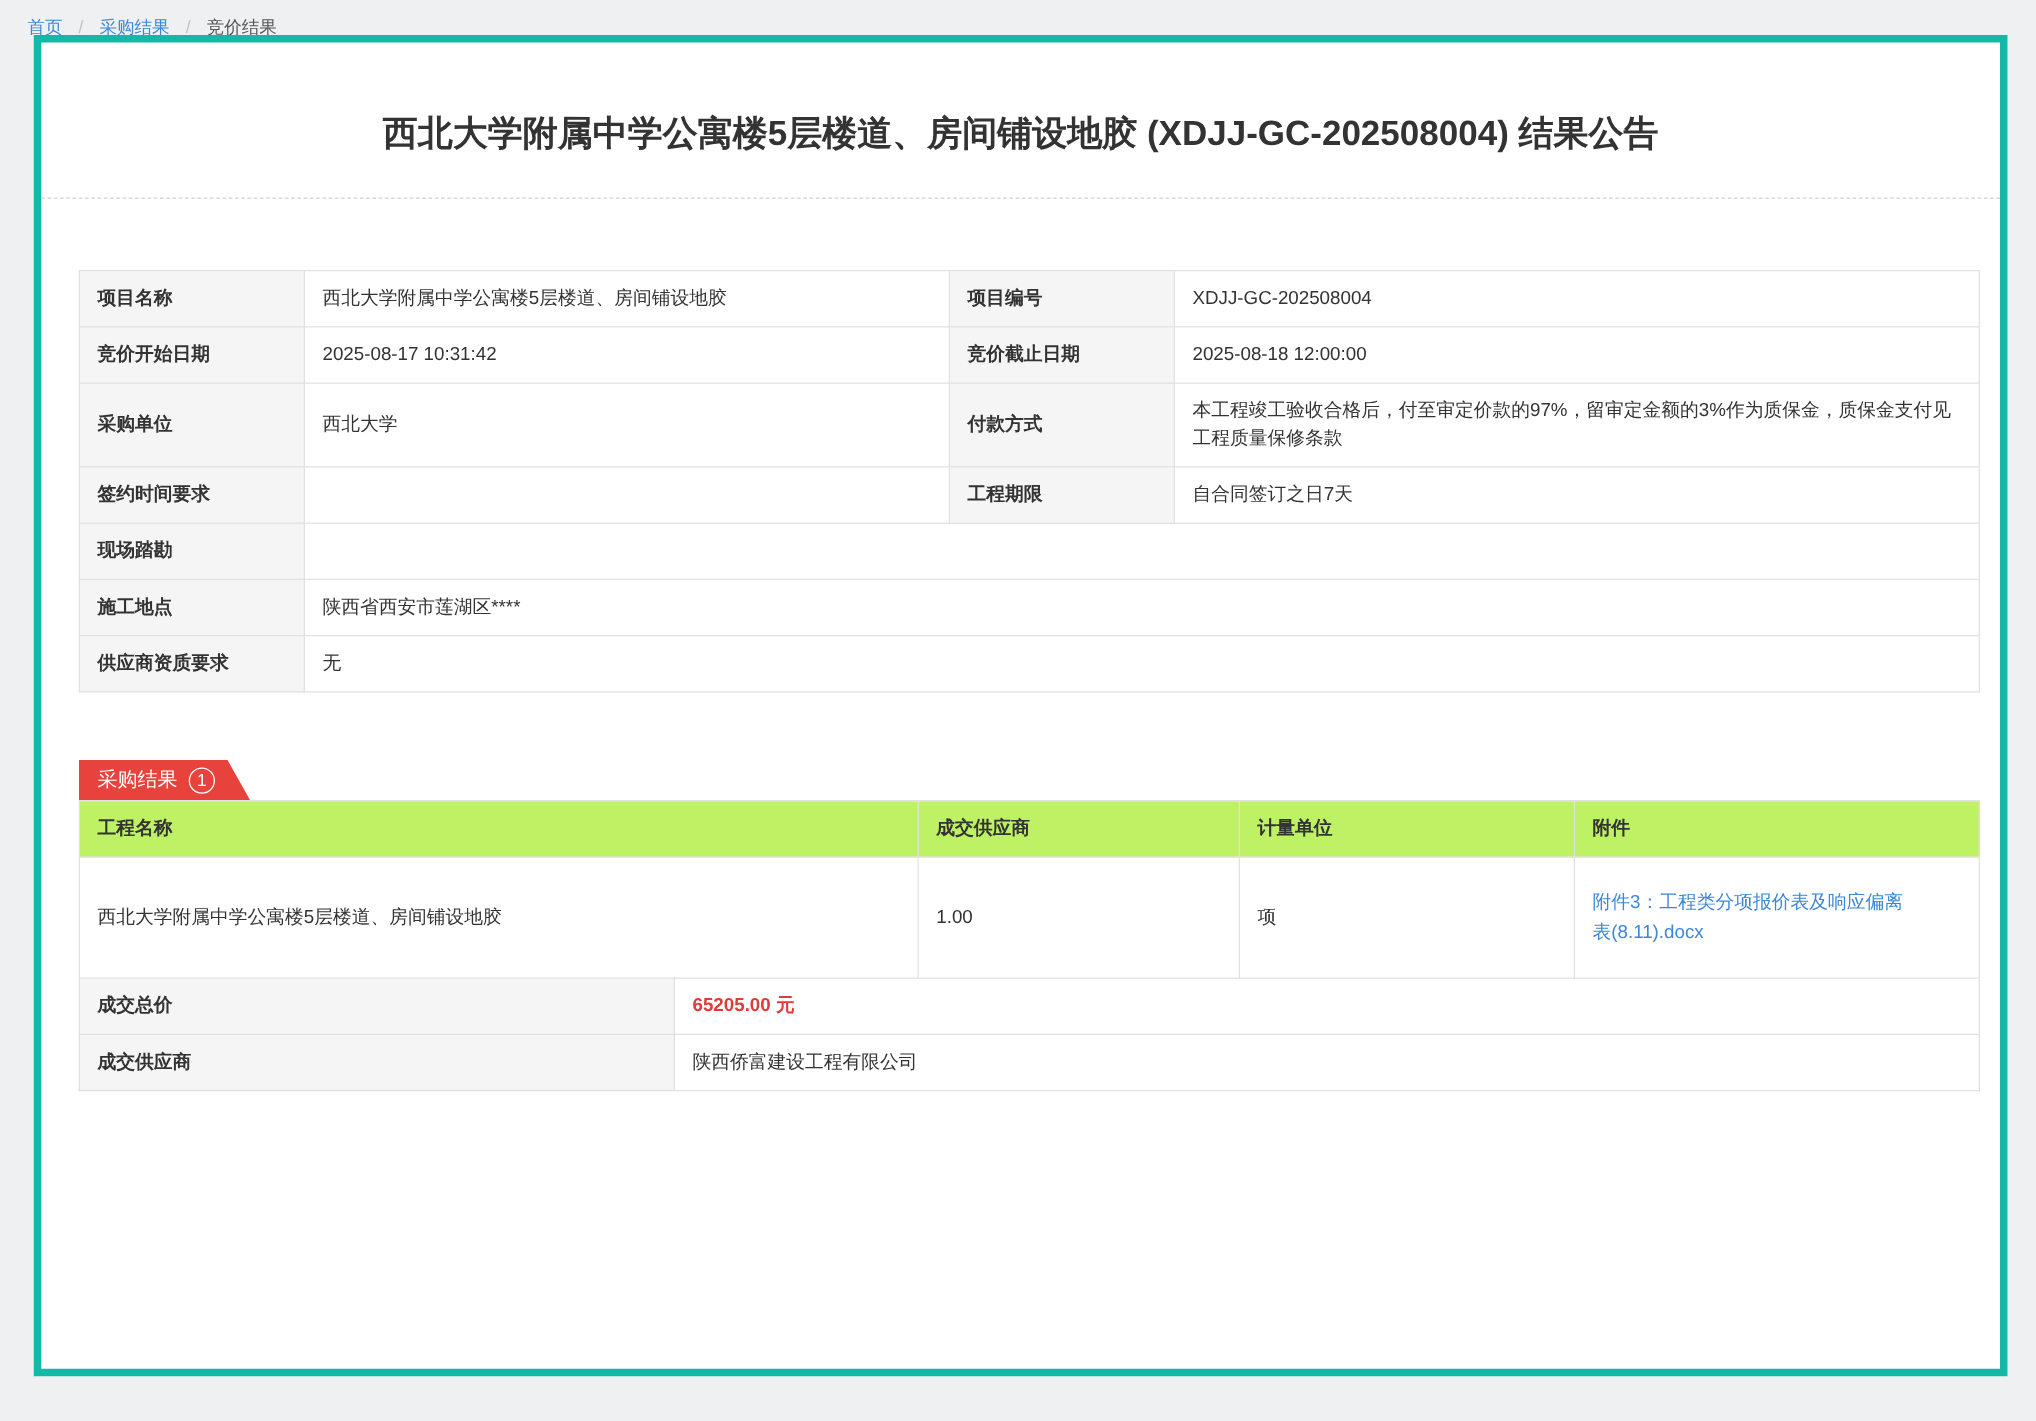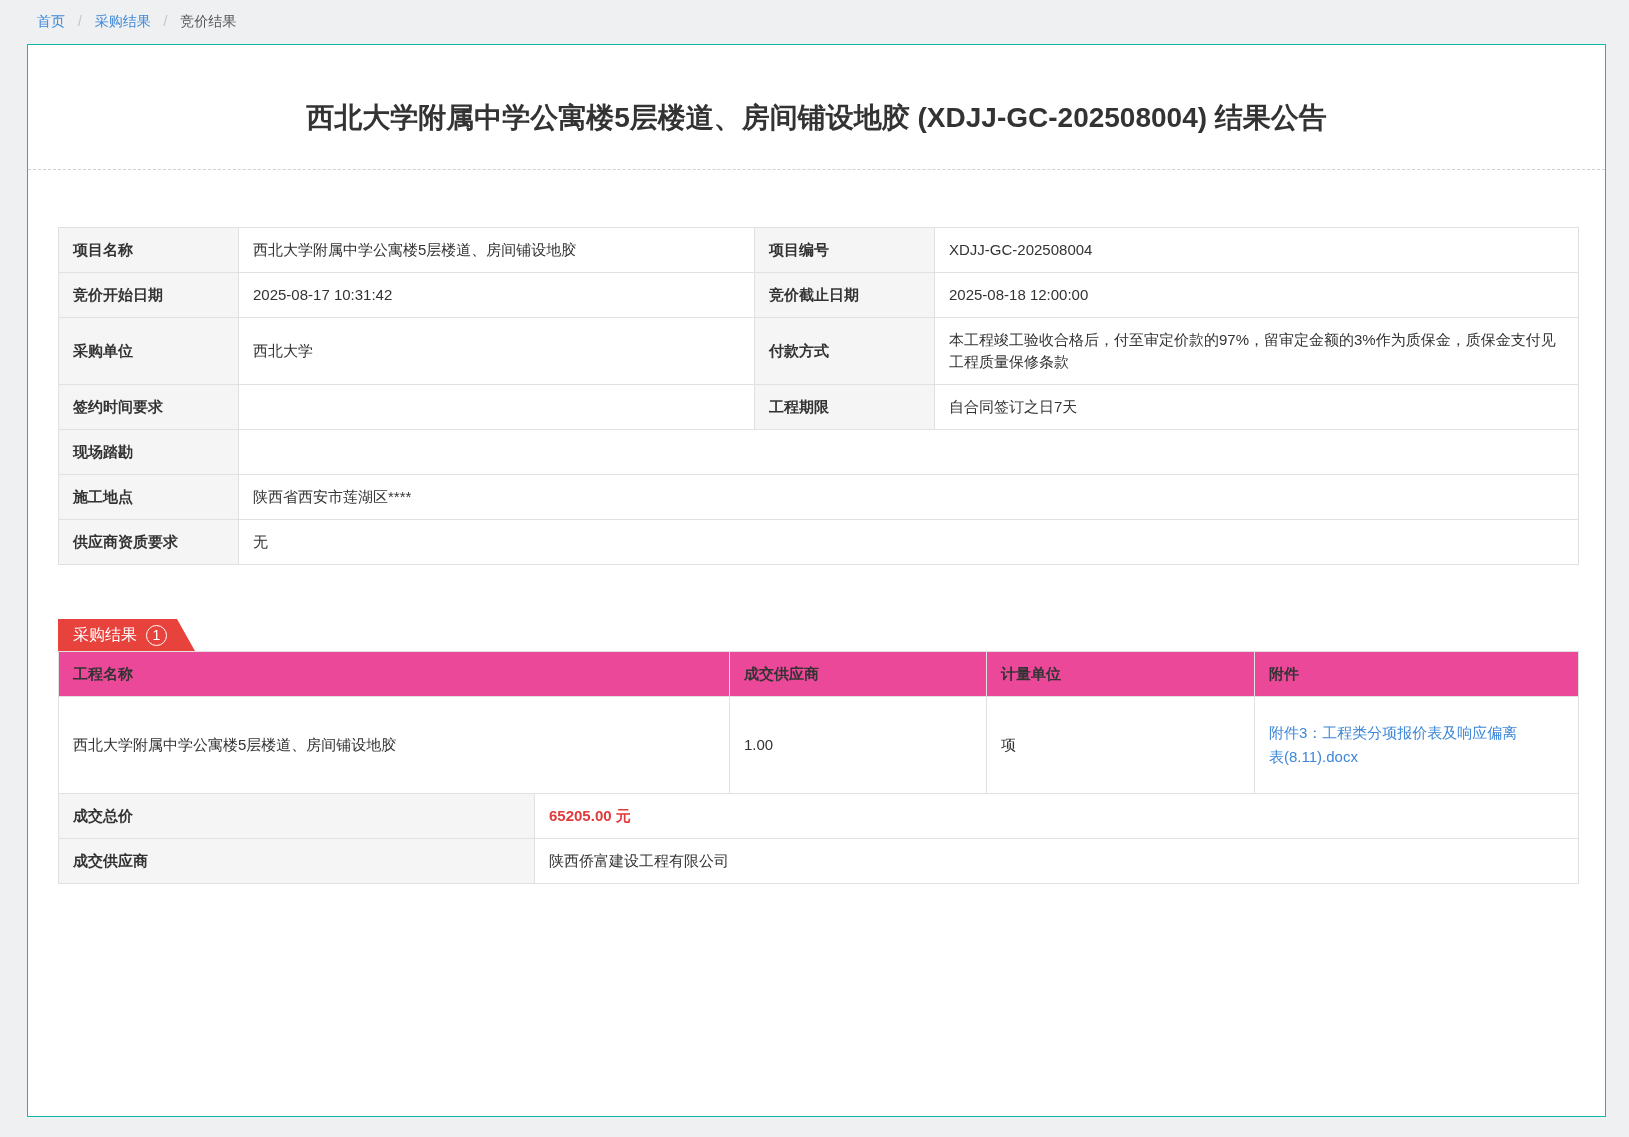--- a/index.html
+++ b/index.html
@@ -6,40 +6,40 @@
   html, body { width: 1629px; }
   body {
     height: 1137px;
     background: #eef0f1;
     font-family: "Liberation Sans", "DejaVu Sans", sans-serif;
     color: #333;
     overflow: hidden;
   }
   
   .breadcrumb {
-    padding: 13px 0 0 37px;
+    padding: 13px 0 0 22px;
     font-size: 14px;
-    height: 44px;
+    height: 28px;
     color: #8a8f99;
   }
   .breadcrumb a {
     color: #3d87d8;
     text-decoration: none;
     cursor: pointer;
   }
   .breadcrumb .sep { margin: 0 9px; color: #c0c4cc; }
   .breadcrumb .current { color: #555; }
 
   
   .card {
     width: 1579px;
     margin-left: 27px;
     height: 1073px;
     background: #ffffff;
-    border: 1px solid #14b8a6;
+    border: 6px solid #14b8a6;
   }
   .title {
     margin: 55px 40px 0 40px;
     text-align: center;
     font-size: 28px;
     line-height: 36px;
     font-weight: bold;
     color: #333;
   }
   .meta {
@@ -104,21 +104,21 @@
     margin-left: 9px;
     border: 1px solid #ffffff;
     border-radius: 50%;
     font-size: 14px;
     line-height: 19px;
     text-align: center;
     color: #fff;
   }
 
   .result-table td.header {
-    background: #ec4899;
+    background: #bef264;
     font-weight: bold;
   }
   .result-table td.data-cell { padding-top: 24px; padding-bottom: 24px; }
   .result-table a {
     color: #3d87d8;
     text-decoration: none;
     cursor: pointer;
     display: inline-block;
     max-width: 250px;
     line-height: 24px;

